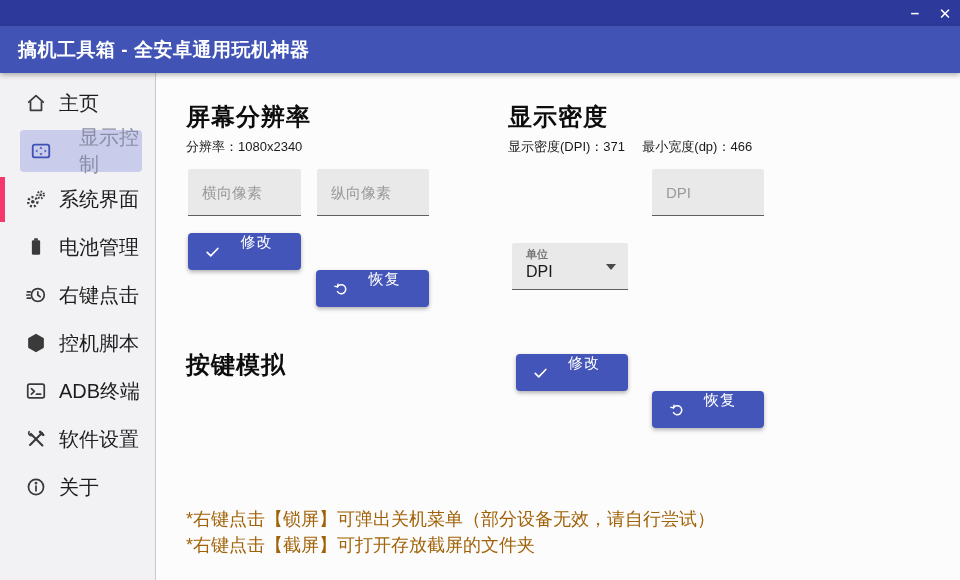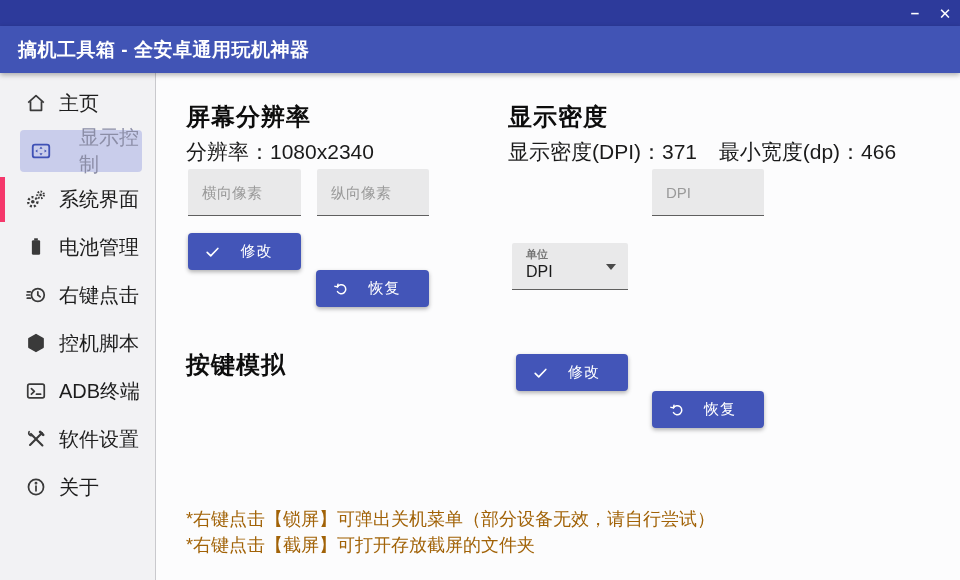--- a/index.html
+++ b/index.html
@@ -40,21 +40,21 @@
   }
   .side-item svg{flex:0 0 auto;}
   .side-item.selected{
     height:42px;margin:3px 13px 3px 20px;padding-left:10px;
     background:#c9cdeb;border-radius:4px;color:#8b8da6;gap:27px;
   }
   
   .content{position:absolute;left:157px;top:73px;right:0;bottom:0;background:#fcfcfd;}
   .abs{position:absolute;}
   .h1{font-size:24px;font-weight:800;color:#0d0d0d;letter-spacing:1px;}
-  .info{font-size:21px;color:#1a1a1a;}
+  .info{font-size:13px;color:#1a1a1a;}
   
   .tfield{
     height:47px;background:#e9e9ea;border:none;border-bottom:1px solid #5f5f5f;
     border-radius:2px 2px 0 0;box-sizing:border-box;padding:0 14px;
     font-size:15px;color:#1a1a1a;outline:none;
     font-family:"Liberation Sans","DejaVu Sans",sans-serif;
   }
   .tfield::placeholder{color:#9a9a9a;opacity:1;}
   .combo{
     height:47px;background:#e9e9ea;border-bottom:1px solid #5f5f5f;
@@ -64,21 +64,21 @@
   .combo .c-label{font-size:11px;color:#757575;line-height:13px;font-weight:bold;}
   .combo .c-value{font-size:16px;color:#1a1a1a;line-height:22px;}
   .caret{
     position:absolute;right:12px;top:21px;width:0;height:0;
     border-left:5px solid transparent;border-right:5px solid transparent;
     border-top:6px solid #4a4a4a;
   }
   
   .btn{
     background:#4355b8;border-radius:4px;color:#ffffff;
-    display:flex;align-items:center;justify-content:center;position:relative;
+    display:flex;align-items:flex-start;justify-content:center;position:relative;
     box-shadow:0 2px 4px rgba(0,0,0,0.30);cursor:default;
     font-size:15px;letter-spacing:1px;
   }
   .btn .ic{position:absolute;left:16px;top:50%;transform:translateY(-50%);display:flex;}
   .btn .lbl{margin-left:24px;}
   .btn.small{width:113px;height:37px;}
   .notes{font-size:18px;color:#a16207;}
 </style>
 </head>
 <body>

